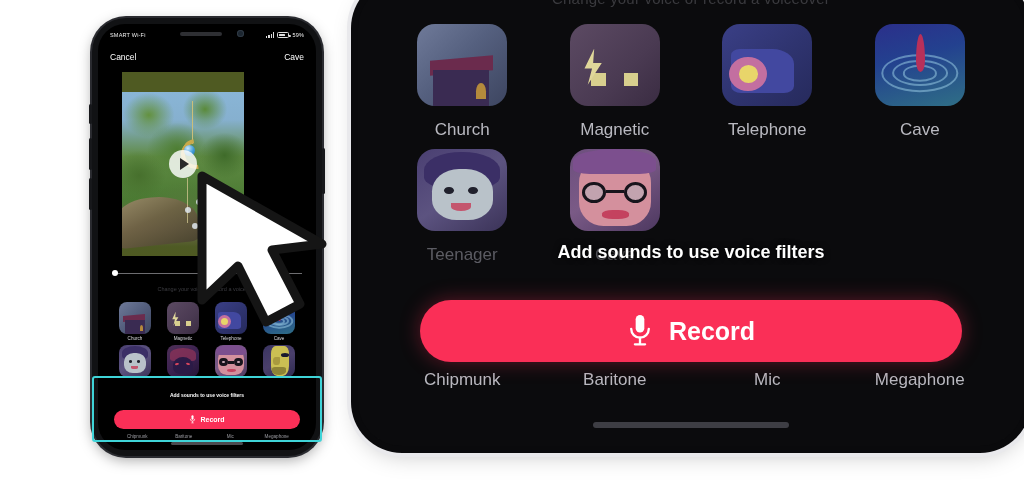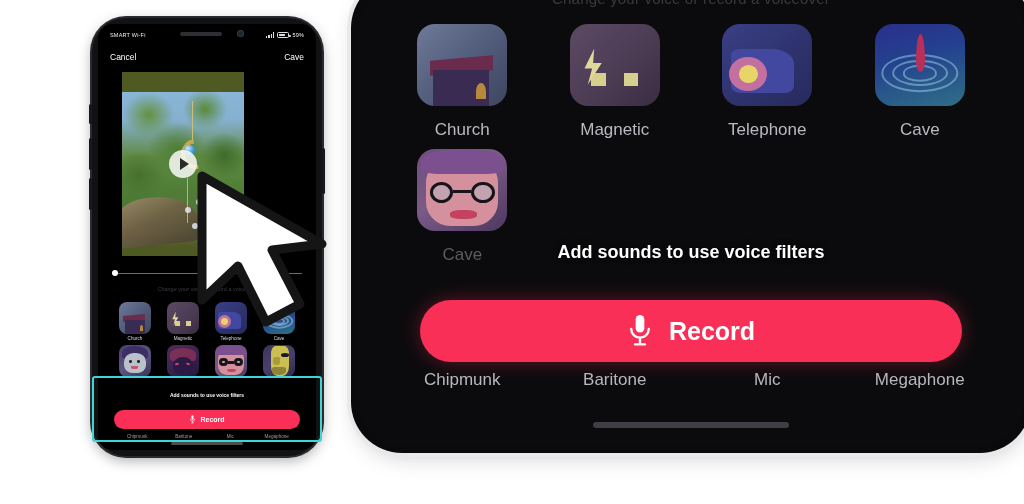--- a/index.html
+++ b/index.html
@@ -19,21 +19,21 @@
     border-radius: 34px;
     box-shadow: 0 0 0 2px #2a2b30, 0 4px 14px rgba(0,0,0,.35);
   }
   .phone-btn { position: absolute; background: #17181b; border-radius: 2px; }
   .btn-l1 { left: -3px; top: 86px; width: 3px; height: 20px; }
   .btn-l2 { left: -3px; top: 120px; width: 3px; height: 32px; }
   .btn-l3 { left: -3px; top: 160px; width: 3px; height: 32px; }
   .btn-r1 { right: -3px; top: 130px; width: 3px; height: 46px; }
   .phone-screen {
     position: absolute; left: 6px; top: 6px; right: 6px; bottom: 6px;
-    background: #000; border-radius: 15px; overflow: hidden;
+    background: #000; border-radius: 27px; overflow: hidden;
   }
   .notch {
     position: absolute; left: 50%; transform: translateX(-50%); top: 0;
     width: 118px; height: 20px; background: #000;
     border-bottom-left-radius: 12px; border-bottom-right-radius: 12px; z-index: 6;
   }
   .notch .speaker { position:absolute; left: 32px; top: 8px; width: 42px; height: 4px; background: #2e2f33; border-radius: 3px;}
   .notch .cam { position:absolute; right: 22px; top: 6px; width: 7px; height: 7px; background:#1c2630; border-radius:50%; box-shadow: inset 0 0 0 1px #303a45;}
 
   .statusbar {
@@ -420,20 +420,32 @@
                 <div class="drop"></div>
               </div>
             </div>
           <span class="zp-lbl">Cave</span>
         </div>
       </div>
 
       <div class="zp-row">
         <div class="zp-cell">
           <div class="zp-tile">
+              <div class="art a-teen">
+                <div class="hair"></div>
+                <div class="face"></div>
+                <div class="e1"></div>
+                <div class="e2"></div>
+                <div class="m"></div>
+              </div>
+            </div>
+          <span class="zp-lbl dim">Teenager</span>
+        </div>
+        <div class="zp-cell">
+          <div class="zp-tile">
               <div class="art a-nerd">
                 <div class="face"></div>
                 <div class="hair"></div>
                 <div class="gl gl1"></div>
                 <div class="gl gl2"></div>
                 <div class="br"></div>
                 <div class="lip"></div>
               </div>
             </div>
           <span class="zp-lbl dim">Cave</span>

